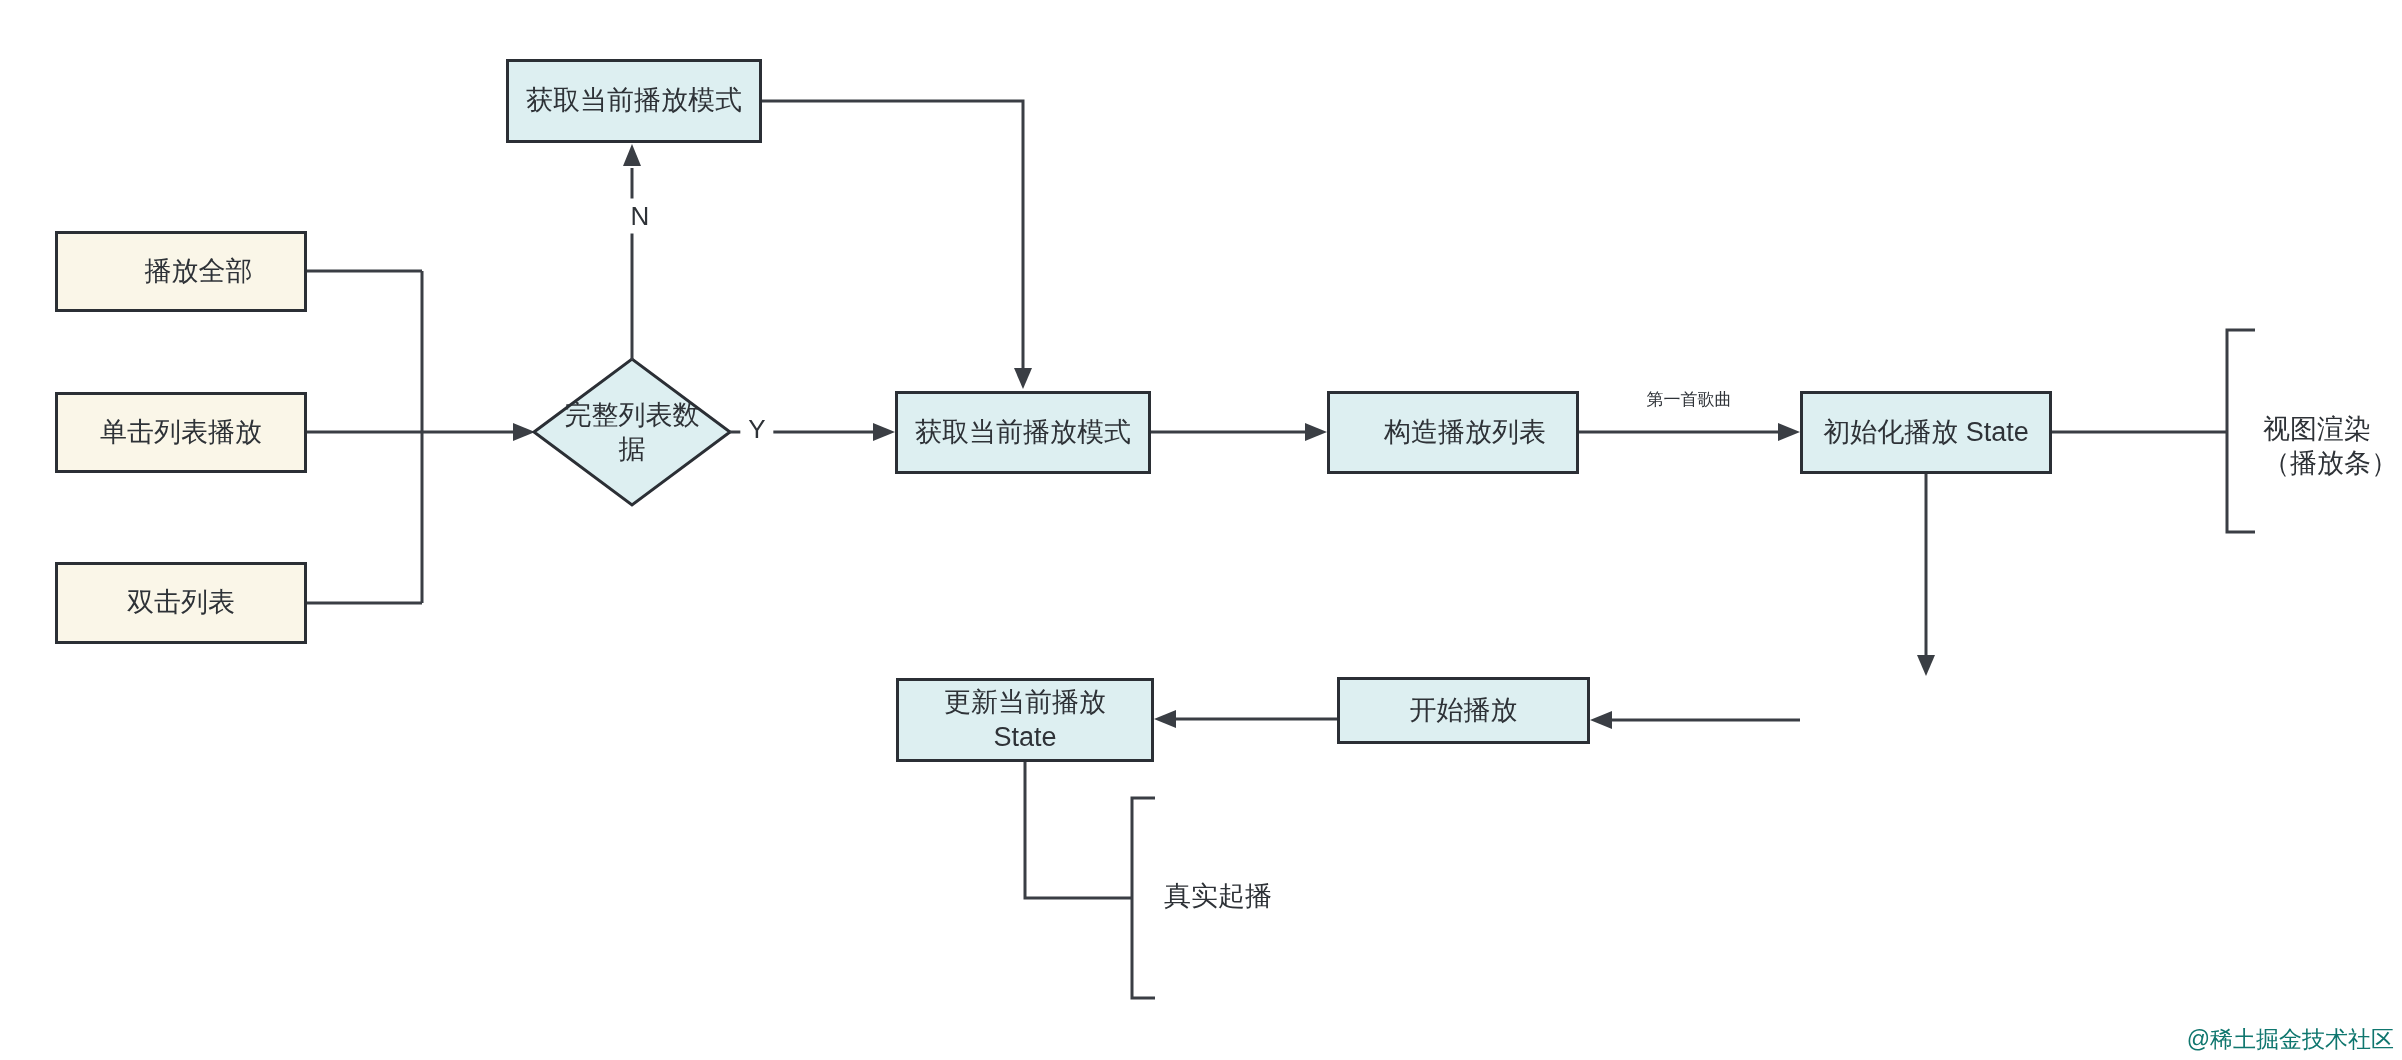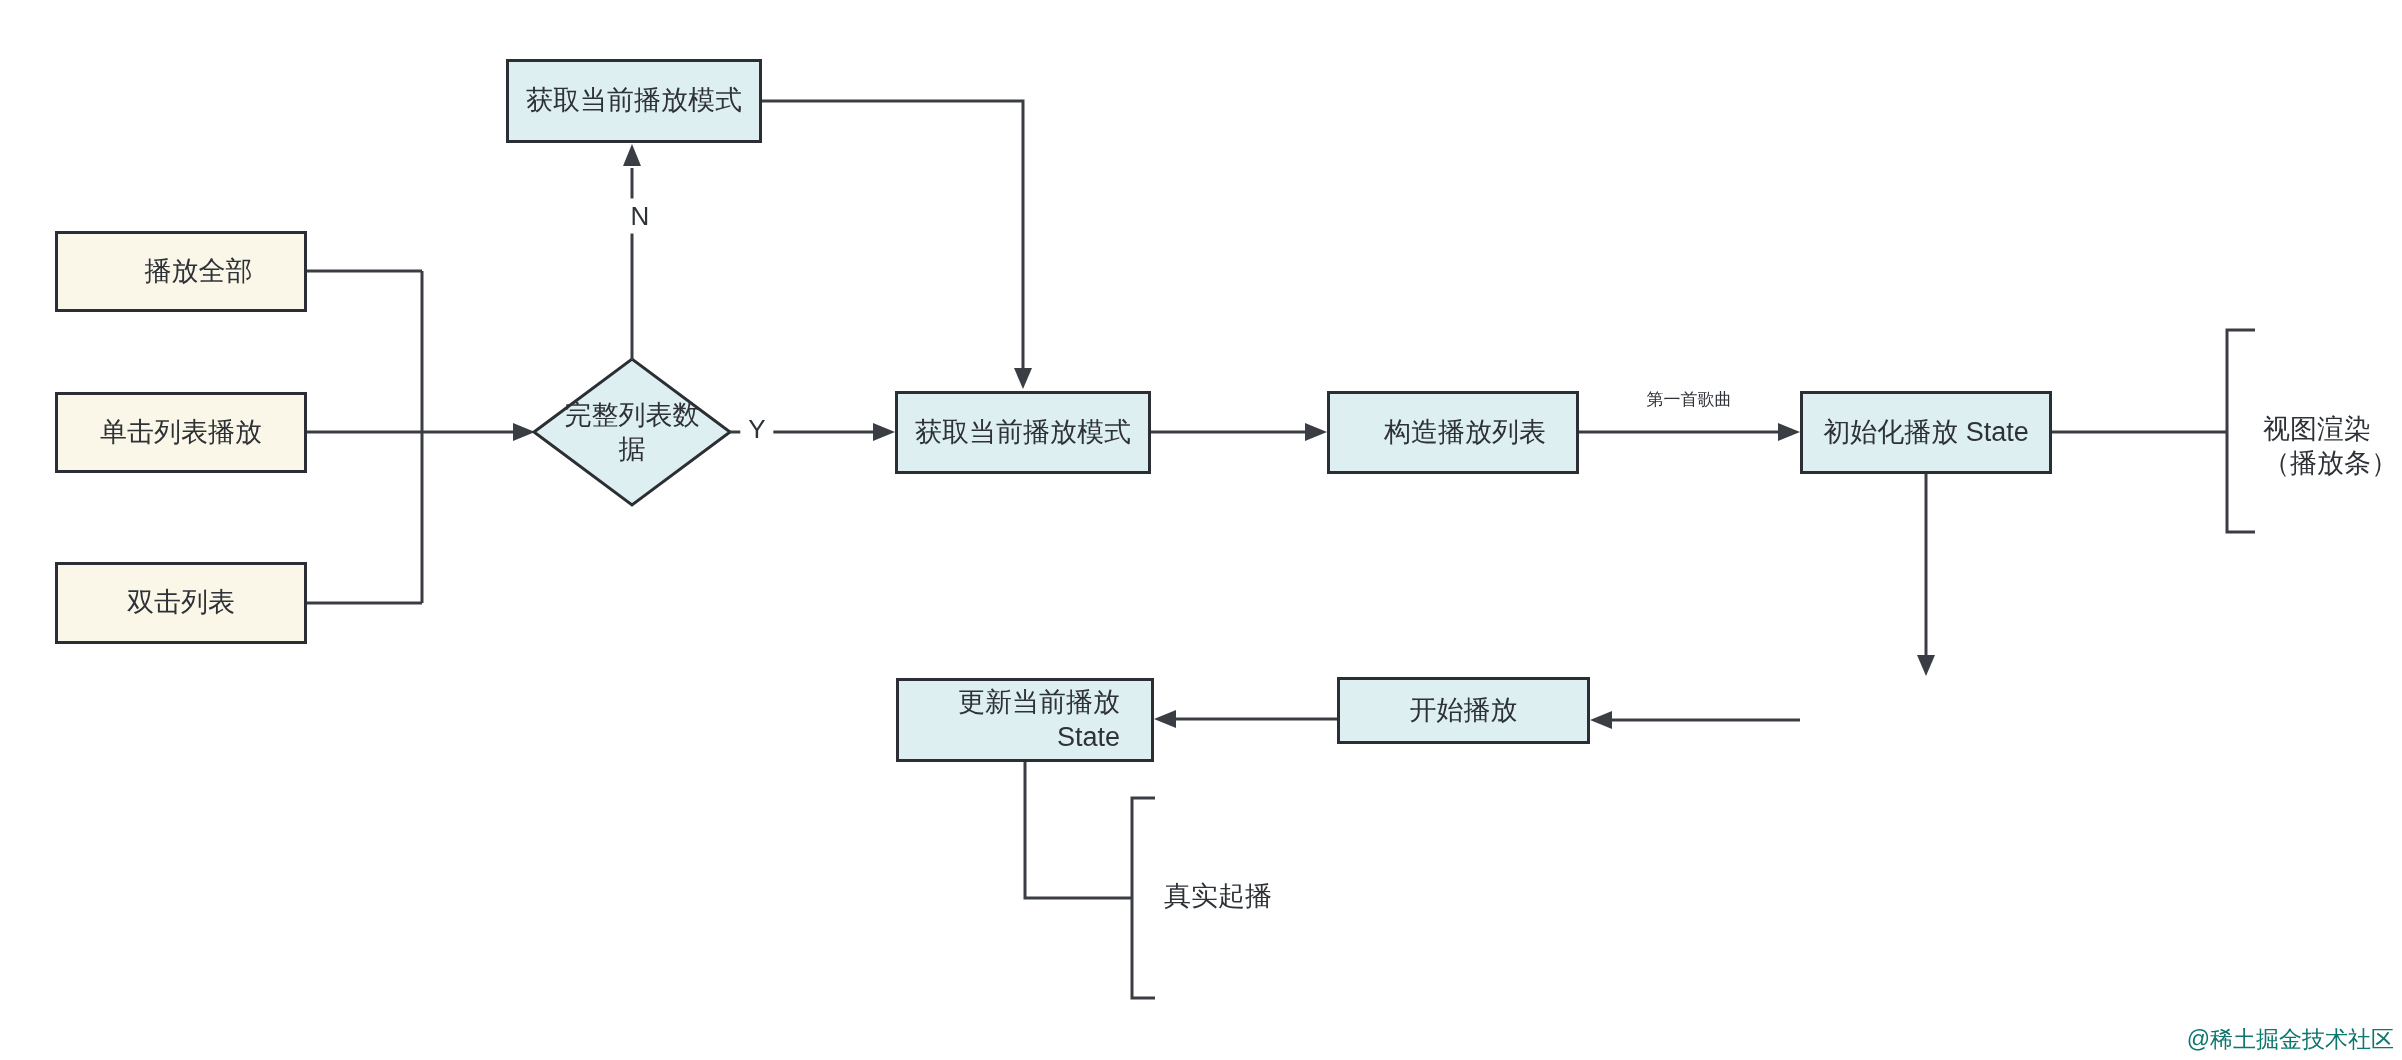--- a/index.html
+++ b/index.html
@@ -123,21 +123,21 @@
 
   <div class="node blue" style="left:895px; top:391px; width:256px; height:83px;">获取当前播放模式</div>
 
   <div class="node blue" style="left:1327px; top:391px; width:252px; height:83px;padding-left:24px;">构造播放列表</div>
 
   <div class="node blue" style="left:1800px; top:391px; width:252px; height:83px;">初始化播放 State</div>
 
 
   <div class="node blue" style="left:1337px; top:677px; width:253px; height:67px;">开始播放</div>
 
-  <div class="node blue" style="left:896px; top:678px; width:258px; height:84px;text-align:right;">
+  <div class="node blue" style="left:896px; top:678px; width:258px; height:84px;">
     <span class="inner-narrow">更新当前播放 State</span>
   </div>
 
   <div class="edge-label on-line" style="left:640px; top:216px;">N</div>
 
   <div class="edge-label on-line" style="left:757px; top:429px;">Y</div>
 
   <div class="edge-label" style="left:1689px; top:399px; font-size:17px;">第一首歌曲</div>
 
   <div class="annotation" style="left:2263px; top:431px;margin-top:16px;">视图渲染

